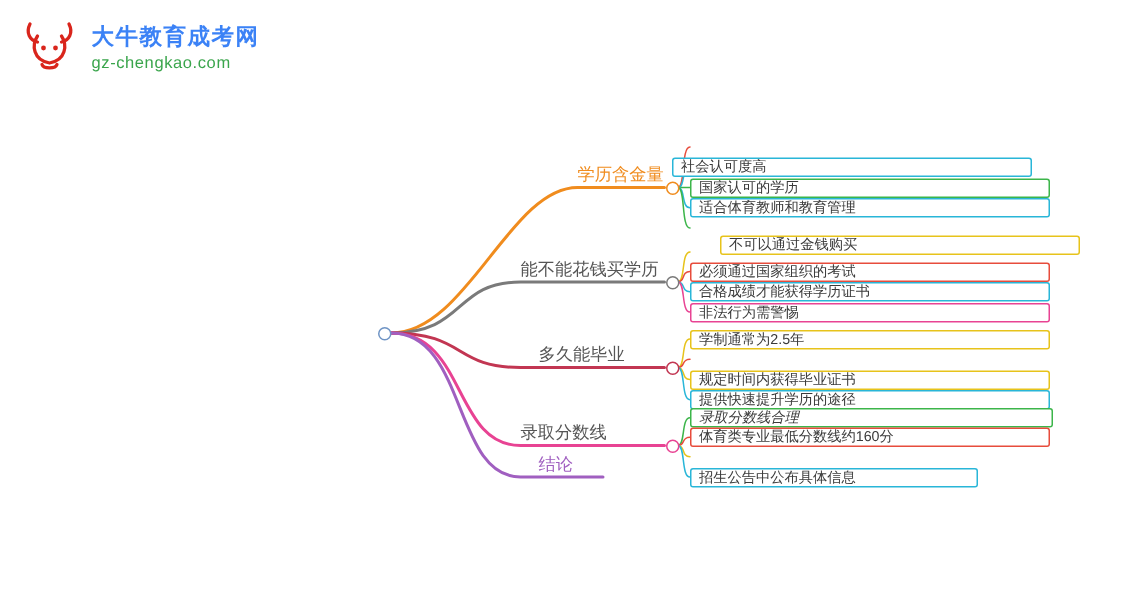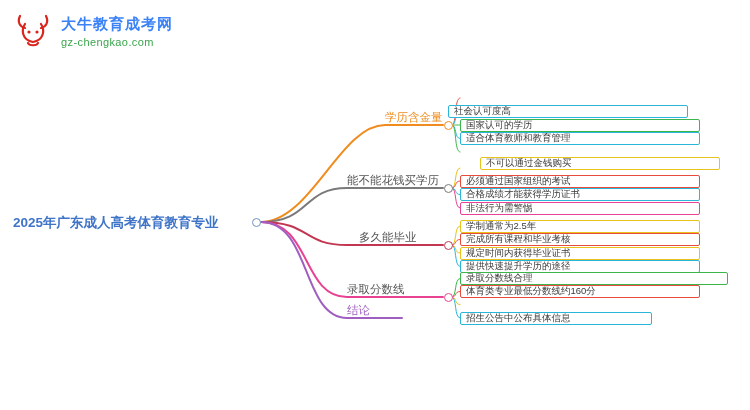--- a/index.html
+++ b/index.html
@@ -64,38 +64,36 @@
       </g>
       <circle cx="17" cy="22" r="1.6" fill="#d9251c"></circle>
       <circle cx="25" cy="22" r="1.6" fill="#d9251c"></circle>
     </svg>
     <div class="logo-text">
       <div class="title" style="color: #3b82f6;">大牛教育成考网</div>
       <div class="domain" style="color: rgb(58, 165, 76);">gz-chengkao.com</div>
     </div>
   </div>
 
-  <div class="root-label" style="color: rgb(63, 116, 200);">2025年广东成人高考体育教育专业</div>
 <div class="branch-label" style="left: 385px; top: 110px; color: rgb(240, 140, 30);">学历含金量</div>
     <div class="circle" style="left: 443.5px; top: 120.5px; border-color: rgb(240, 140, 30);"></div>
     <div class="leaf" style="left: 448px; top: 105px; width: 240px; border-color: rgb(41, 182, 216);">社会认可度高</div>
     <div class="leaf" style="left: 460px; top: 118.5px; width: 240px; border-color: rgb(60, 181, 74);">国家认可的学历</div>
     <div class="leaf" style="left: 460px; top: 132px; width: 240px; border-color: rgb(41, 182, 216);">适合体育教师和教育管理</div>
     <div class="branch-label" style="left: 347px; top: 173px; color: rgb(85, 85, 85);">能不能花钱买学历</div>
     <div class="circle" style="left: 443.5px; top: 183.5px; border-color: rgb(122, 122, 122);"></div>
     <div class="leaf" style="left: 460px; top: 157px; width: 240px; border-color: rgb(231, 195, 27); margin-left: 20px;">不可以通过金钱购买</div>
     <div class="leaf" style="left: 460px; top: 174.5px; width: 240px; border-color: rgb(231, 76, 60);">必须通过国家组织的考试</div>
     <div class="leaf" style="left: 460px; top: 188px; width: 240px; border-color: rgb(41, 182, 216);">合格成绩才能获得学历证书</div>
     <div class="leaf" style="left: 460px; top: 201.5px; width: 240px; border-color: rgb(232, 67, 147);">非法行为需警惕</div>
     <div class="branch-label" style="left: 359px; top: 230px; color: rgb(85, 85, 85);">多久能毕业</div>
     <div class="circle" style="left: 443.5px; top: 240.5px; border-color: rgb(194, 54, 82);"></div>
     <div class="leaf" style="left: 460px; top: 219.5px; width: 240px; border-color: rgb(231, 195, 27);">学制通常为2.5年</div>
-    <div class="leaf" style="left: 460px; top: 233px; width: 240px; border-color: rgb(231, 76, 60);">完成所有课程和毕业考核</div>
     <div class="leaf" style="left: 460px; top: 246.5px; width: 240px; border-color: rgb(231, 195, 27);">规定时间内获得毕业证书</div>
     <div class="leaf" style="left: 460px; top: 260px; width: 240px; border-color: rgb(41, 182, 216);">提供快速提升学历的途径</div>
     <div class="branch-label" style="left: 347px; top: 282px; color: rgb(85, 85, 85);">录取分数线</div>
     <div class="circle" style="left: 443.5px; top: 292.5px; border-color: rgb(232, 67, 147);"></div>
-    <div class="leaf" style="left: 460px; top: 272px; width: 268px; border-color: rgb(60, 181, 74);">录取分数线合理</div>
+    <div class="leaf" style="left: 460px; top: 272px; width: 242px; border-color: rgb(60, 181, 74); font-style: italic;">录取分数线合理</div>
     <div class="leaf" style="left: 460px; top: 285px; width: 240px; border-color: rgb(231, 76, 60);">体育类专业最低分数线约160分</div>
     <div class="leaf" style="left: 460px; top: 311.5px; width: 192px; border-color: rgb(41, 182, 216);">招生公告中公布具体信息</div>
-    <div class="branch-label" style="left: 347px; top: 303px; color: rgb(160, 95, 192);">结论</div>
+    <div class="branch-label" style="left: 359px; top: 303px; color: rgb(160, 95, 192);">结论</div>
     <div class="circle" style="left: 251.5px; top: 217.5px; border-color: rgb(111, 148, 197);"></div>
   </div>
 
 </body></html>

